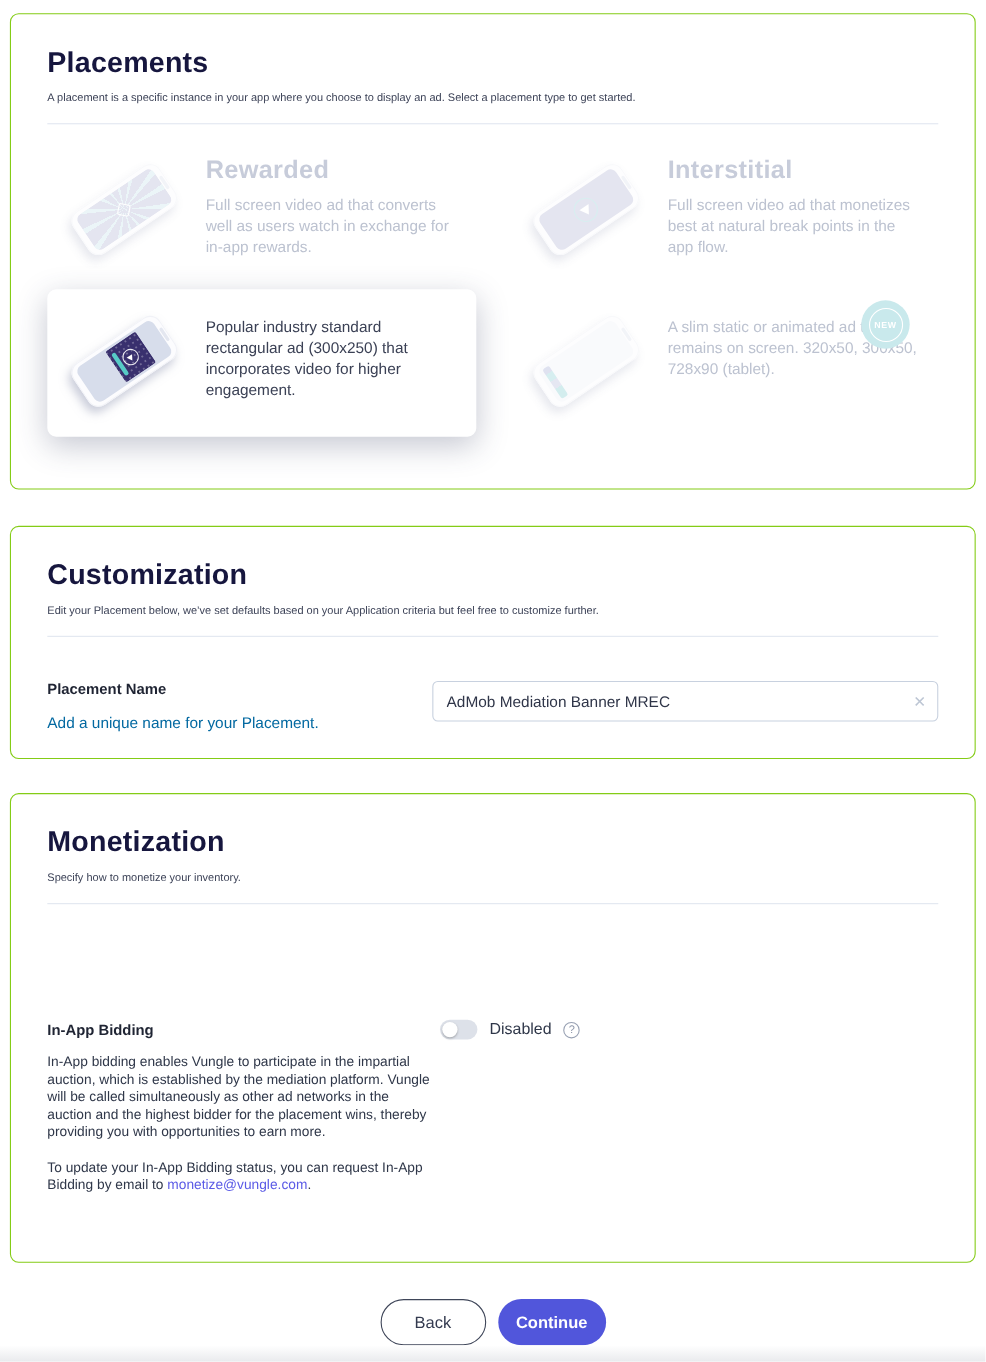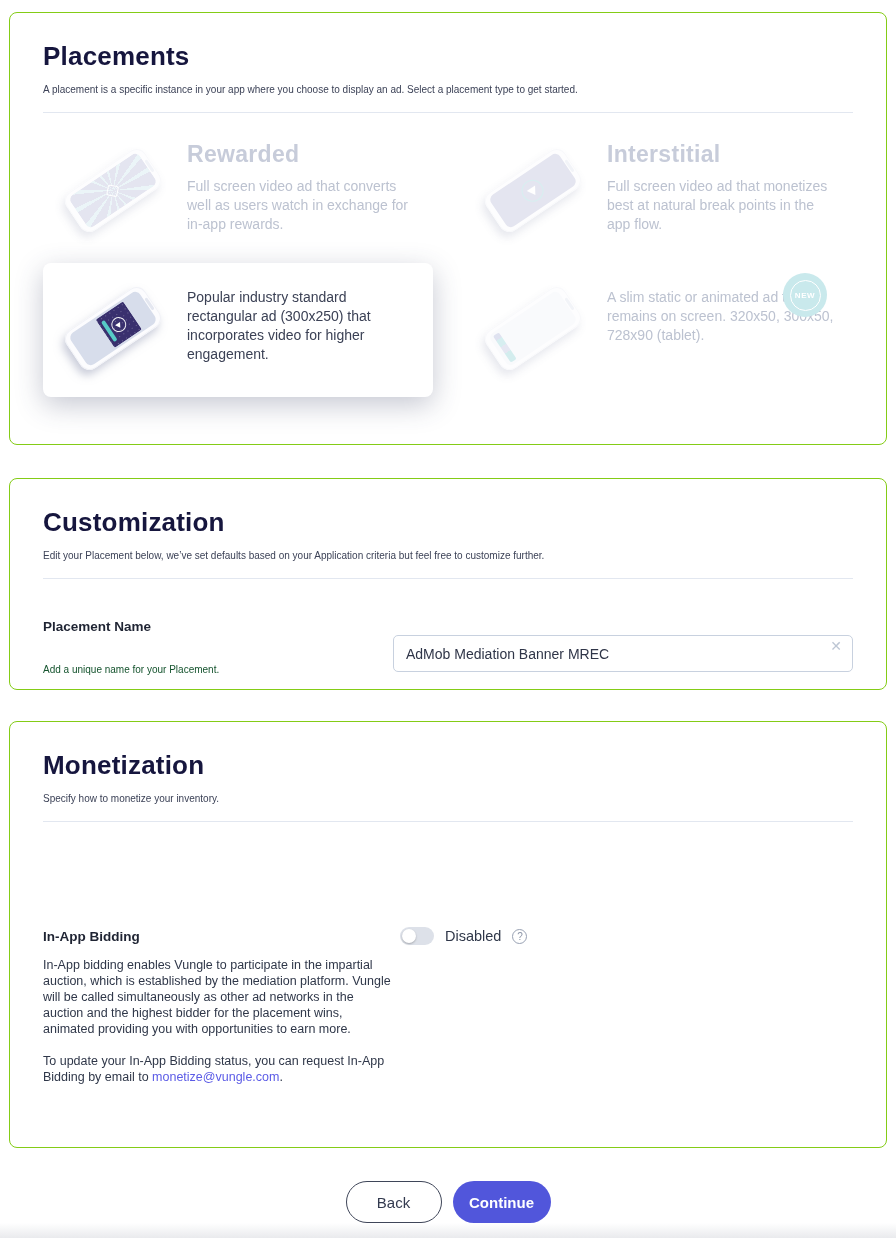--- a/index.html
+++ b/index.html
@@ -112,26 +112,26 @@
     width:31px; height:31px; border-radius:50%;
     border:1.5px solid #fff;
     display:flex; align-items:center; justify-content:center;
     font-size:8px; font-weight:700; color:#fff; letter-spacing:.6px;
   }
 
   
   .field-row { display:flex; margin-top:40px; align-items:flex-start; }
   .field-label-col { flex:1; }
   .field-label { font-size:13.5px; font-weight:700; color:#1F2433; }
-  .field-help { margin-top:30px; font-size:10px; color:#14532d; }
+  .field-help { margin-top:15px; font-size:14px; color:#0369a1; }
   .input-wrap { position:relative; width:460px; }
   .text-input {
     width:100%; height:37px; border:1px solid #C8D1DF; border-radius:5px;
     padding:0 34px 0 12px; font-size:14px; color:#2F3548;
-    font-family:"Liberation Sans", sans-serif; outline:none; background:#fff;margin-top:16px;
+    font-family:"Liberation Sans", sans-serif; outline:none; background:#fff;
   }
   .clear-x {
     position:absolute; right:11px; top:50%; transform:translateY(-50%);
     color:#BDC6D4; font-size:14px; cursor:pointer; line-height:1;
   }
 
   
   .bidding-row { display:flex; margin-top:107px; align-items:flex-start; }
   .bidding-left { width:348px; }
   .bidding-label { font-size:13.5px; font-weight:700; color:#1F2433; }
@@ -263,21 +263,21 @@
 </section>
 
 <section class="card" id="card-monetization">
   <h1 class="section-title">Monetization</h1>
   <p class="section-subtitle">Specify how to monetize your inventory.</p>
   <hr class="divider">
 
   <div class="bidding-row">
     <div class="bidding-left">
       <div class="bidding-label">In-App Bidding</div>
-      <p class="bidding-desc">In-App bidding enables Vungle to participate in the impartial auction, which is established by the mediation platform. Vungle will be called simultaneously as other ad networks in the auction and the highest bidder for the placement wins, animated providing you with opportunities to earn more.</p>
+      <p class="bidding-desc">In-App bidding enables Vungle to participate in the impartial auction, which is established by the mediation platform. Vungle will be called simultaneously as other ad networks in the auction and the highest bidder for the placement wins, thereby providing you with opportunities to earn more.</p>
       <p class="bidding-desc-2"><span>To update your In-App Bidding status, you can request In-App Bidding by email to </span><a>monetize@vungle.com</a><span>.</span></p>
     </div>
     <div class="toggle-col">
       <div class="toggle">
         <span class="knob"></span>
       </div>
       <span class="toggle-state">Disabled</span>
       <span class="help-icon">?</span>
     </div>
   </div>

